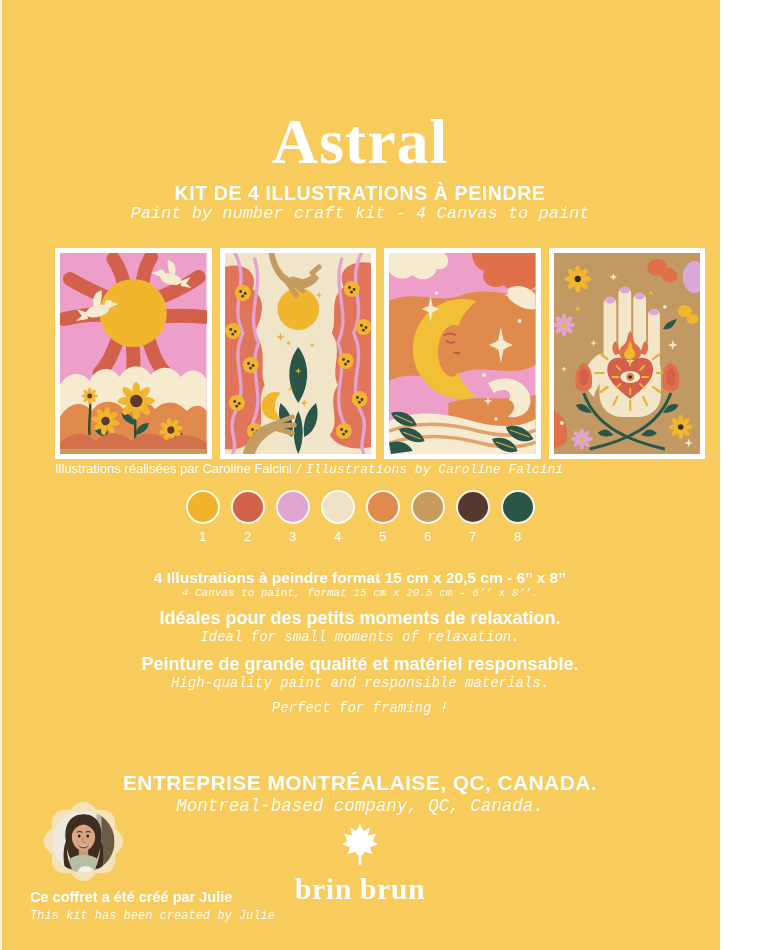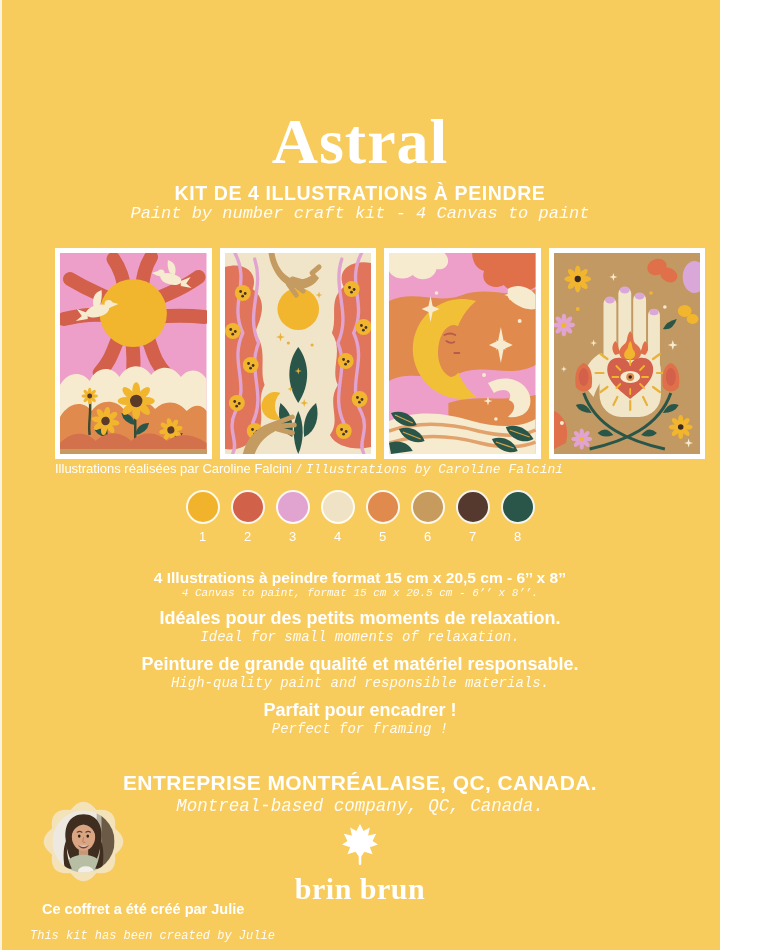--- a/index.html
+++ b/index.html
@@ -36,21 +36,21 @@
   .feat-fr.first{font-size:15.5px;}
   .feat-en{font-size:14px;margin-bottom:9px !important;}
   .feat-en.first{font-size:11px;}
 
   .company-fr{position:absolute;top:771px;left:0;right:0;font-size:21px;letter-spacing:.4px;}
   .company-en{position:absolute;top:796px;left:0;right:0;font-size:17.5px;}
   .maple{position:absolute;top:823px;left:0;right:0;display:flex;justify-content:center;}
 
   .avatar{position:absolute;left:32px;top:791px;width:103px;height:101px;}
   .creator{position:absolute;left:30px;top:889px;text-align:left;}
-  .creator-fr{font-size:14.5px;font-weight:700;margin:12px;}
+  .creator-fr{font-size:14.5px;font-weight:700;margin:0;}
   .creator-en{font-size:12px;margin:4px 0 0;}
 
   .brand{position:absolute;top:874px;left:0;right:0;}
   .brand-name{font-size:30px;font-weight:700;line-height:1;letter-spacing:.5px;}
   .brand-tag{font-size:10.5px;letter-spacing:2.6px;margin-top:5px;color:rgba(255,255,255,.95);}
 </style>
 </head>
 <body>
 
 <svg width="0" height="0" style="position:absolute" aria-hidden="true">
@@ -407,21 +407,20 @@
       </div>
   </div>
 
   <div class="features">
     <p class="feat-fr first">4 Illustrations à peindre format 15 cm x 20,5 cm - 6’’ x 8’’</p>
     <p class="feat-en first it">4 Canvas to paint, format 15 cm x 20.5 cm - 6’’ x 8’’.</p>
     <p class="feat-fr">Idéales pour des petits moments de relaxation.</p>
     <p class="feat-en it">Ideal for small moments of relaxation.</p>
     <p class="feat-fr">Peinture de grande qualité et matériel responsable.</p>
     <p class="feat-en it">High-quality paint and responsible materials.</p>
-    <p class="feat-fr">Parfait pour encadrer !</p>
     <p class="feat-en it">Perfect for framing !</p>
   </div>
 
   <div class="company-fr b">ENTREPRISE MONTRÉALAISE, QC, CANADA.</div>
   <div class="company-en it">Montreal-based company, QC, Canada.</div>
 
   <div class="maple">
     <svg width="36" height="43" viewBox="0 0 40 48" fill="#FFFFFF">
       <path d="M20,1 L24,9 L31,5 L29,14 L38,12 L34,20 L40,24 L31,27 L34,35 L25,32 L21,38 L19,38 L15,32 L6,35 L9,27 L0,24 L6,20 L2,12 L11,14 L9,5 L16,9 Z"></path>
       <rect x="18.6" y="36" width="2.8" height="11" rx="1.4"></rect>

